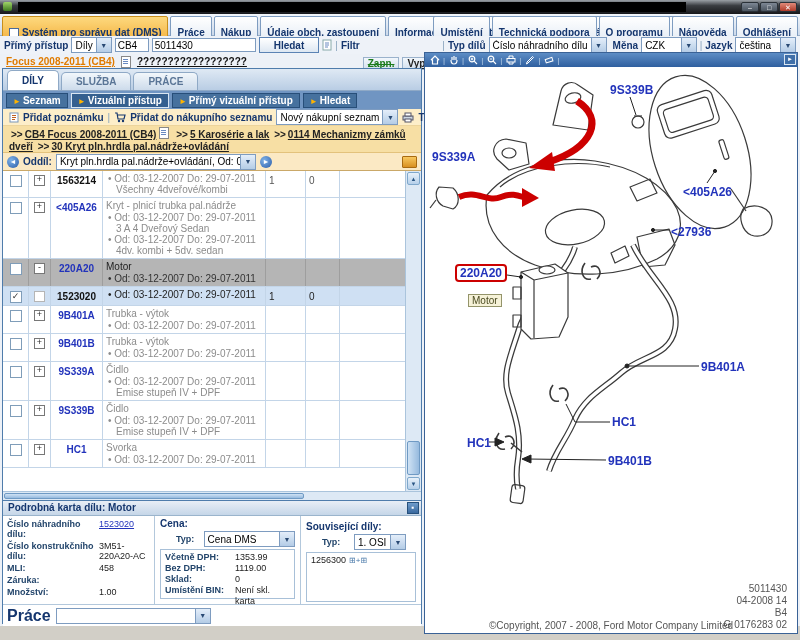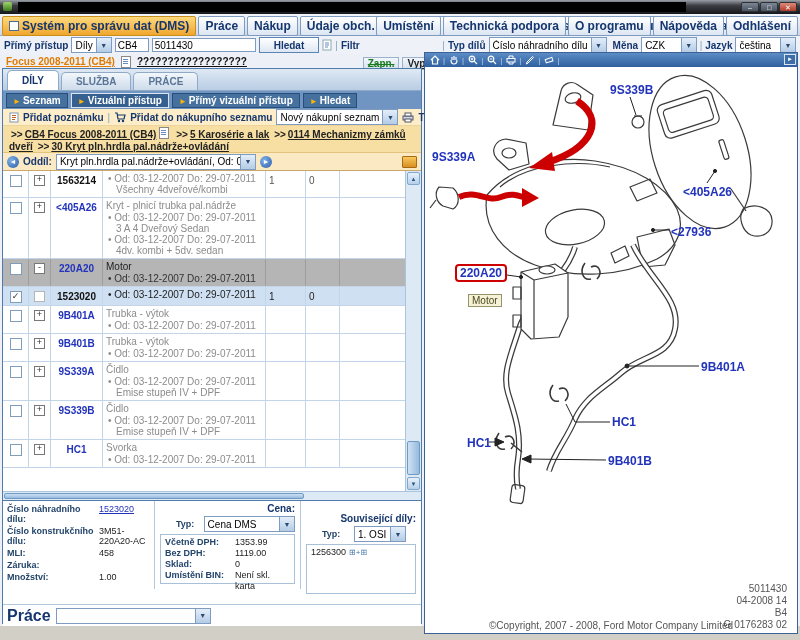--- a/index.html
+++ b/index.html
@@ -10,21 +10,21 @@
   .titlebar{position:absolute;left:0;top:0;width:800px;height:14px;background:linear-gradient(#9aa0a6,#3a3d42 40%,#17181b);}
   .win-ico{position:absolute;left:3px;top:2px;width:9px;height:9px;background:linear-gradient(#9fd468,#3f7a1f);border-radius:2px;}
   .redact{position:absolute;left:18px;top:2px;width:668px;height:10px;background:#000;}
   .win-controls{position:absolute;right:3px;top:2px;display:flex;gap:1px;}
   .wbtn{width:18px;height:10px;font-size:7px;line-height:9px;text-align:center;color:#fff;background:linear-gradient(#7d8794,#4a545f);border:1px solid #2a3138;border-radius:2px;box-sizing:border-box;}
   .wbtn.close{background:linear-gradient(#e08a7a,#b03a28);}
   
   .menubar{position:absolute;left:0;top:14px;width:800px;height:22px;background:linear-gradient(#f2f6fb,#ccd9ea);border-bottom:1px solid #98aec8;box-sizing:border-box;}
   .menu-left{position:absolute;left:2px;top:2px;display:flex;gap:2px;}
   .menu-right{position:absolute;right:2px;top:2px;display:flex;gap:2px;}
-  .menu-btn{border:1px solid #7e9cc0;border-radius:2px;background:linear-gradient(#ffffff,#dce6f2);color:#15366e;font-weight:bold;font-size:12px;padding:2px 6px;white-space:nowrap;}
+  .menu-btn{border:1px solid #7e9cc0;border-radius:2px;background:linear-gradient(#ffffff,#dce6f2);color:#15366e;font-weight:bold;font-size:10px;padding:10px 6px;white-space:nowrap;}
   .menu-btn.active{background:linear-gradient(#fdd97e,#f0a62e);border-color:#c98f1c;display:flex;align-items:center;gap:3px;}
   .mb-ico{width:8px;height:8px;background:#fff;border:1px solid #4a6a9a;display:inline-block;}
   
   .toolbar{position:absolute;left:0;top:36px;width:800px;height:18px;background:#eef2f8;display:flex;align-items:center;padding:0 4px;gap:3px;box-sizing:border-box;font-size:10px;}
   .lbl{color:#15366e;font-weight:bold;white-space:nowrap;}
   .tin{height:12px;border:1px solid #7e9cc0;font-size:10px;padding:0 2px;font-family:inherit;}
   .w30{width:28px;}.w100{width:98px;}
   .tbtn{height:16px;border:1px solid #5b83b4;background:linear-gradient(#fff,#dde7f2);color:#15366e;font-weight:bold;font-size:10px;padding:0 14px;font-family:inherit;}
   .fselect{height:16px;border:1px solid #7e9cc0;background:#fff;display:inline-flex;align-items:center;box-sizing:border-box;}
   .fselect .txt{padding:0 3px;font-size:10px;white-space:nowrap;overflow:hidden;flex:1;}
@@ -92,26 +92,26 @@
   .sthumb{position:absolute;left:1px;bottom:16px;width:13px;height:34px;background:linear-gradient(90deg,#cfe2f4,#96bade);border:1px solid #6f9ac4;border-radius:2px;box-sizing:border-box;}
   .hscroll{height:9px;background:#dde9f5;position:relative;border-top:1px solid #aac4dc;box-sizing:border-box;}
   .hthumb{position:absolute;left:1px;top:1px;height:6px;width:300px;background:linear-gradient(#cfe2f4,#96bade);border:1px solid #6f9ac4;border-radius:2px;box-sizing:border-box;}
   
   .dpanel{height:104px;border-top:1px solid #4f7cab;box-sizing:border-box;background:#fff;}
   .dp-head{height:15px;background:linear-gradient(#e8eef6,#c5d6e8);color:#15366e;font-weight:bold;font-size:10px;padding:1px 5px;box-sizing:border-box;position:relative;border-bottom:1px solid #9ab4cc;}
   .dp-collapse{position:absolute;right:2px;top:1px;width:12px;height:12px;background:linear-gradient(#6f9ccb,#3a699e);border:1px solid #26507c;color:#fff;font-size:8px;line-height:10px;text-align:center;box-sizing:border-box;}
   .dp-body{display:flex;height:88px;}
   .dp-colA{width:152px;border-right:1px solid #b3c8dc;padding:3px 4px;box-sizing:border-box;}
   .dp-colB{width:146px;border-right:1px solid #b3c8dc;padding:2px 5px;box-sizing:border-box;}
-  .dp-colC{flex:1;padding:12px 5px;box-sizing:border-box;}
+  .dp-colC{flex:1;padding:5px 5px;box-sizing:border-box;}
   .fields{display:grid;grid-template-columns:92px 1fr;row-gap:2px;font-size:9px;}
   .flabel{font-weight:bold;color:#23456b;}
   .fvalue{color:#222;}
   .fvalue.link{color:#2233bb;text-decoration:underline;}
-  .dp-h{color:#15366e;font-weight:bold;font-size:10px;text-align:right;}
+  .dp-h{color:#15366e;font-weight:bold;font-size:10px;}
   .typ-row{display:flex;gap:4px;align-items:center;margin:2px 0;font-size:9px;}
   .typ-row .flabel{width:28px;margin-left:16px;}
   .pricebox{border:1px solid #a8c0d8;padding:2px 4px;height:50px;box-sizing:border-box;}
   .prow{display:grid;grid-template-columns:70px 1fr;font-size:9px;line-height:11px;}
   .relbox{border:1px solid #a8c0d8;height:50px;padding:2px 4px;font-size:9px;box-sizing:border-box;background:#fff;}
   .rel-item{display:flex;gap:3px;align-items:center;color:#222;}
   .rel-icons{color:#4a7aaa;font-size:8px;}
   .workrow{height:22px;display:flex;align-items:center;gap:5px;padding:2px 4px;box-sizing:border-box;background:#fff;border-top:1px solid #b3c8dc;}
   
   .rpanel{position:absolute;left:424px;top:52px;width:374px;height:582px;border:1px solid #3a6296;box-sizing:border-box;background:#fff;}
@@ -410,20 +410,24 @@
     <div class="vscroll">
       <span class="sarrow up">▲</span>
       <span class="sthumb"></span>
       <span class="sarrow down">▼</span>
     </div>
   </div>
   <div class="hscroll">
       <span class="hthumb"></span>
     </div>
   <div class="dpanel">
+    <div class="dp-head">
+      <span>Podrobná karta dílu: Motor</span>
+      <span class="dp-collapse">▪</span>
+    </div>
     <div class="dp-body">
       <div class="dp-colA">
         <div class="fields">
             <div class="flabel">Číslo náhradního dílu:</div>
             <div class="fvalue link">1523020</div>
             <div class="flabel">Číslo konstrukčního dílu:</div>
             <div class="fvalue">3M51-220A20-AC</div>
             <div class="flabel">MLI:</div>
             <div class="fvalue">458</div>
             <div class="flabel">Záruka:</div>

